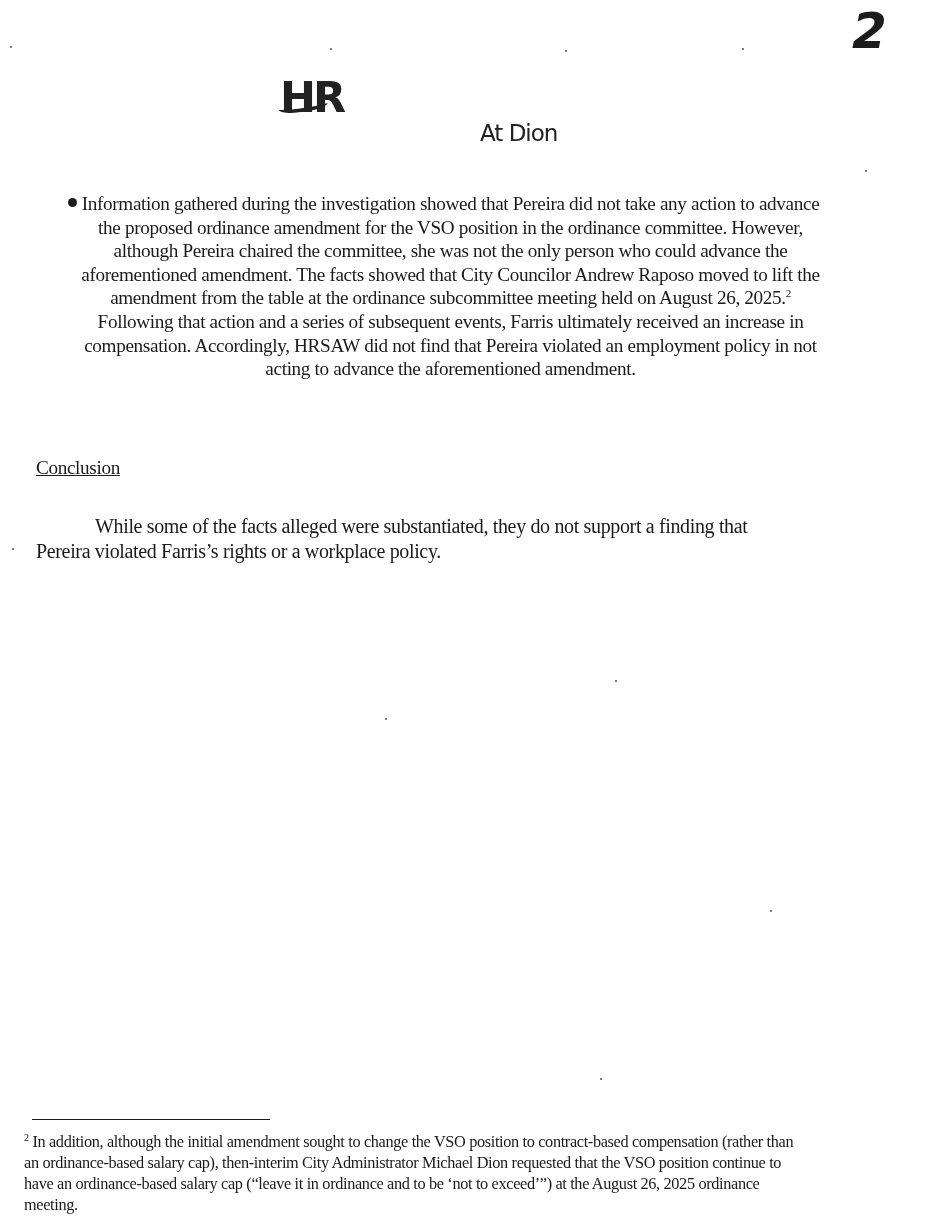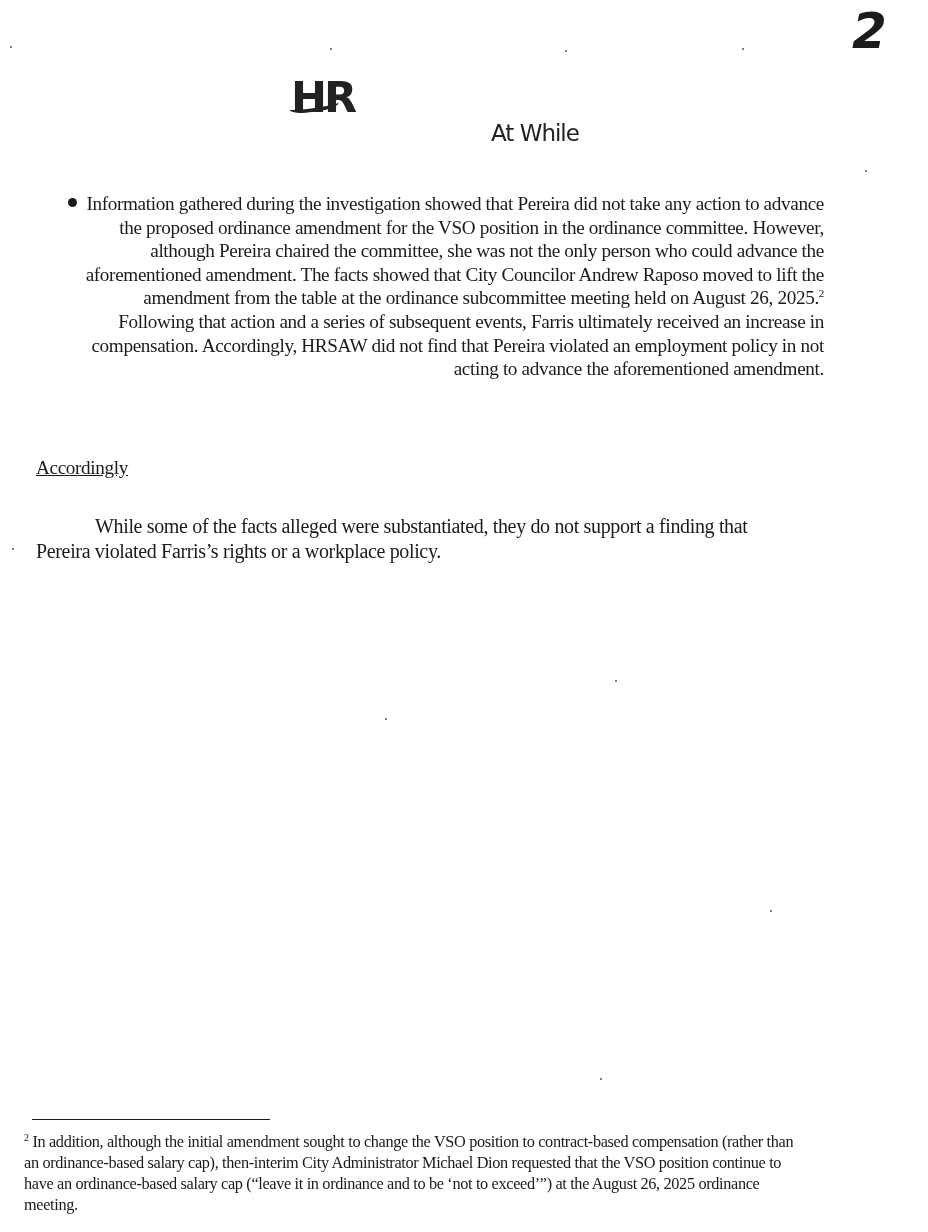--- a/index.html
+++ b/index.html
@@ -25,21 +25,20 @@
       font-style: italic;
       color: #1c1c1c;
       line-height: 1;
     }
     .logo {
       position: absolute;
       left: 278px;
       top: 72px;
       width: 300px;
       height: 80px;
-      margin-left: 11px;
     }
     .logo-hr {
       position: absolute;
       left: 2px;
       top: 4px;
       font-family: "DejaVu Sans", sans-serif;
       font-size: 43px;
       font-weight: bold;
       letter-spacing: -3px;
       color: #222;
@@ -88,21 +87,21 @@
       width: 9px;
       height: 9px;
       border-radius: 50%;
       background: #1a1a1a;
     }
     .bullet-text {
       margin-left: 13px;
       font-size: 19.2px;
       line-height: 23.6px;
       letter-spacing: -0.35px;
-      text-align: right;
+      text-align: center;
     }
     sup {
       font-size: 11px;
       line-height: 0;
       vertical-align: super;
     }
     .heading {
       position: absolute;
       left: 36px;
       top: 457px;
@@ -149,29 +148,29 @@
     }
   </style>
 </head>
 <body>
 
 <div class="page-number">2</div>
 
 <div class="logo">
   <span class="logo-hr">HR</span>
   <span class="logo-swoosh"></span>
-  <span class="logo-atwork">At While</span>
+  <span class="logo-atwork">At Dion</span>
 </div>
 
 <div class="bullet-item">
   <span class="bullet-dot"></span>
   <div class="bullet-text"><span>Information gathered during the investigation showed that Pereira did not take any action to advance the proposed ordinance amendment for the VSO position in the ordinance committee. However, although Pereira chaired the committee, she was not the only person who could advance the aforementioned amendment. The facts showed that City Councilor Andrew Raposo moved to lift the amendment from the table at the ordinance subcommittee meeting held on August 26, 2025.</span><sup>2</sup><span> Following that action and a series of subsequent events, Farris ultimately received an increase in compensation. Accordingly, HRSAW did not find that Pereira violated an employment policy in not acting to advance the aforementioned amendment.</span></div>
 </div>
 
-<div class="heading">Accordingly</div>
+<div class="heading">Conclusion</div>
 
 <div class="conclusion-para">While some of the facts alleged were substantiated, they do not support a finding that Pereira violated Farris’s rights or a workplace policy.</div>
 
 <div class="footnote-rule"></div>
 
 <div class="footnote"><sup>2</sup><span> In addition, although the initial amendment sought to change the VSO position to contract-based compensation (rather than an ordinance-based salary cap), then-interim City Administrator Michael Dion requested that the VSO position continue to have an ordinance-based salary cap (“leave it in ordinance and to be ‘not to exceed’”) at the August 26, 2025 ordinance meeting.</span></div>
 
 <div class="speck" style="left:10px;top:46px;"></div>
 <div class="speck" style="left:330px;top:48px;"></div>
 <div class="speck" style="left:565px;top:50px;"></div>

